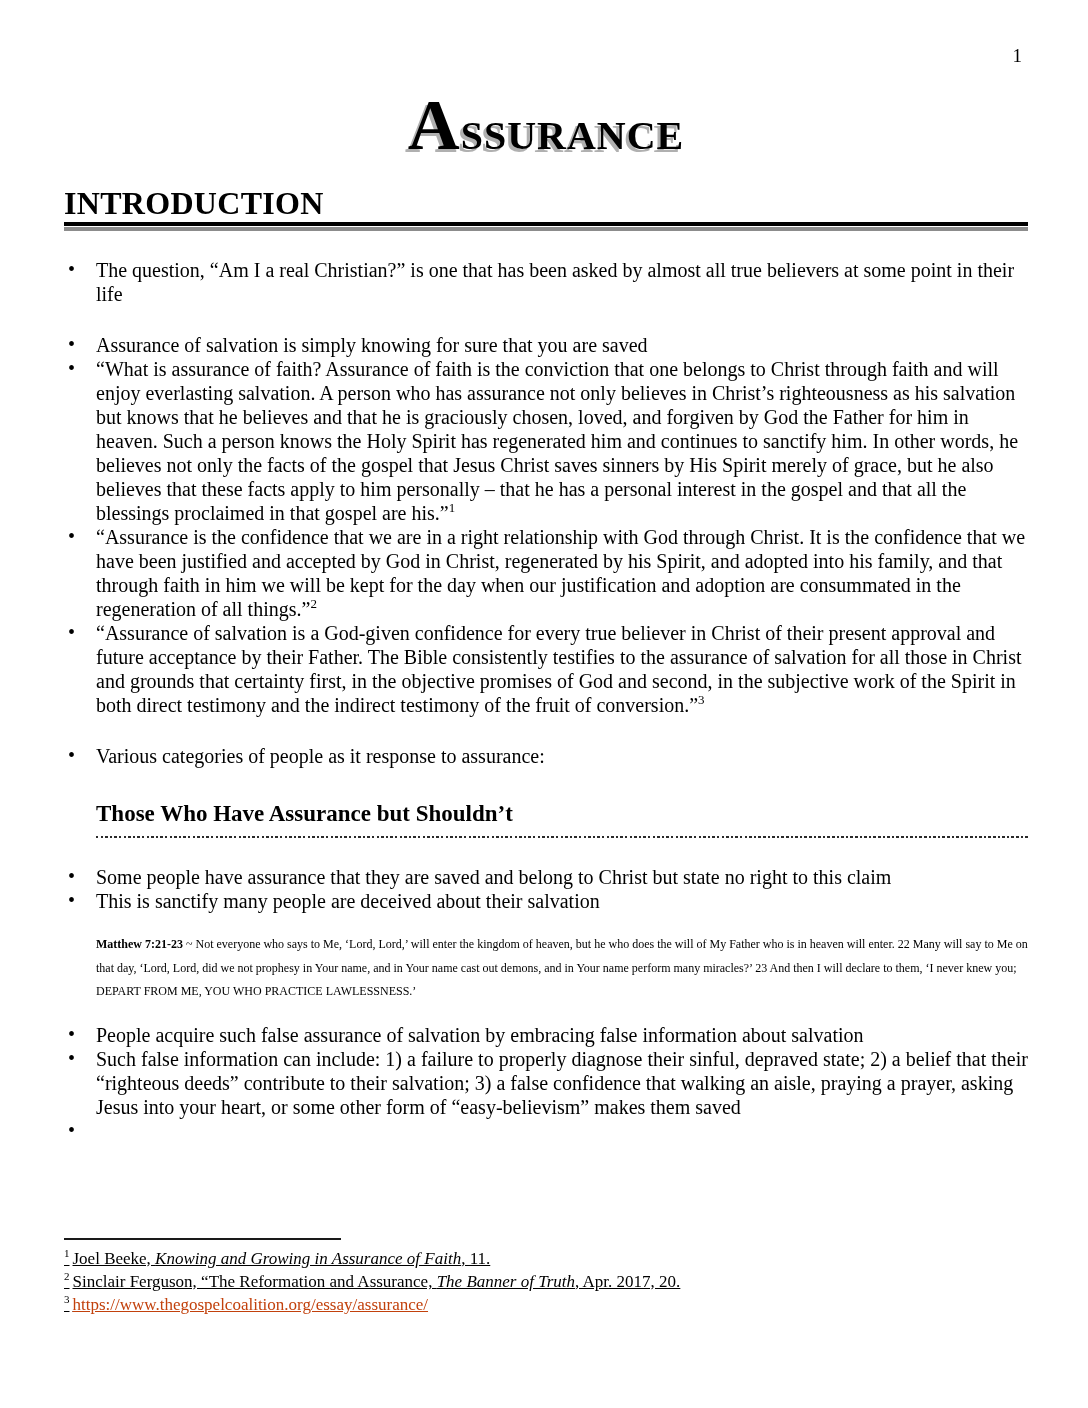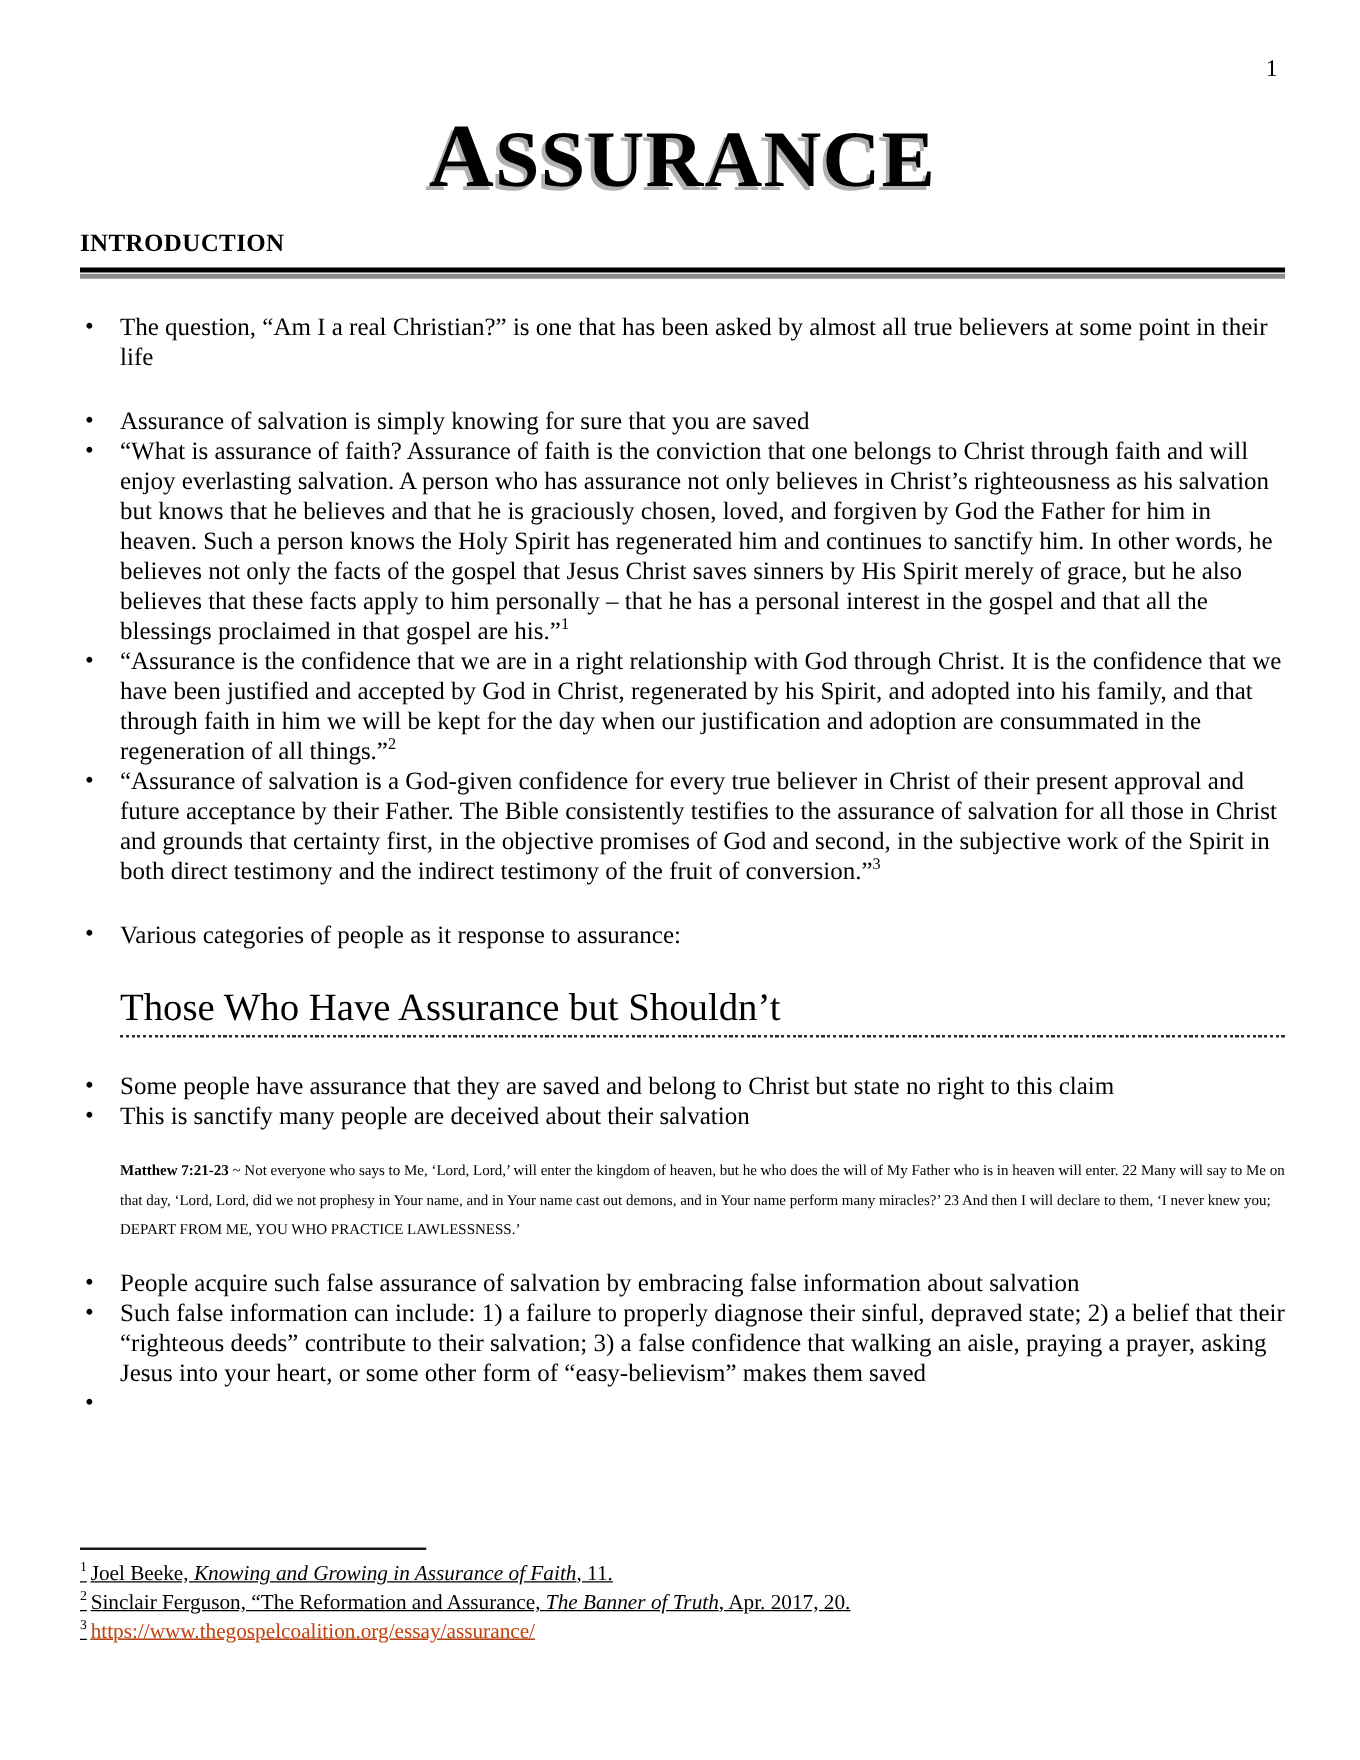--- a/index.html
+++ b/index.html
@@ -19,29 +19,29 @@
   }
   .page-number {
     text-align: right;
     font-size: 19px;
     line-height: 24px;
     padding-right: 6px;
   }
   .doc-title {
     text-align: center;
     font-weight: bold;
-    font-size: 64px;
+    font-size: 40px;
     line-height: 78px;
     margin-top: 18px;
     letter-spacing: 1px;
     text-shadow: -3px 3px 0 #b0b0b0;
   }
   .doc-title::first-letter { font-size: 72px; }
   .intro-heading {
-    font-size: 20px;
+    font-size: 32px;
     font-weight: bold;
     line-height: 32px;
     margin-top: 12px;
     letter-spacing: 0.3px;
   }
   .rule-thickthin { margin-top: 3px; }
   .rule-black { height: 4px; background: #000000; }
   .rule-gray  { height: 4px; background: #8c8c8c; margin-top: 1px; }
   .content { margin-top: 27px; }
   .bullet {
@@ -51,22 +51,22 @@
   .bullet .dot {
     position: absolute;
     left: 4px;
     top: -1px;
     font-size: 20px;
   }
   .mt-blank { margin-top: 27px; }
   sup { font-size: 13px; line-height: 0; }
   .sub-heading {
     margin: 31px 0 0 32px;
-    font-size: 31px;
-    font-weight: normal;
+    font-size: 23px;
+    font-weight: bold;
     line-height: 30px;
   }
   .dotted-rule {
     height: 2px;
     margin: 7px 0 0 32px;
     background: repeating-linear-gradient(to right, #2a2a2a 0 2.5px, transparent 2.5px 4.6px);
   }
   .sec-bullets { margin-top: 27px; }
   .scripture {
     margin: 20px 0 12px 32px;

